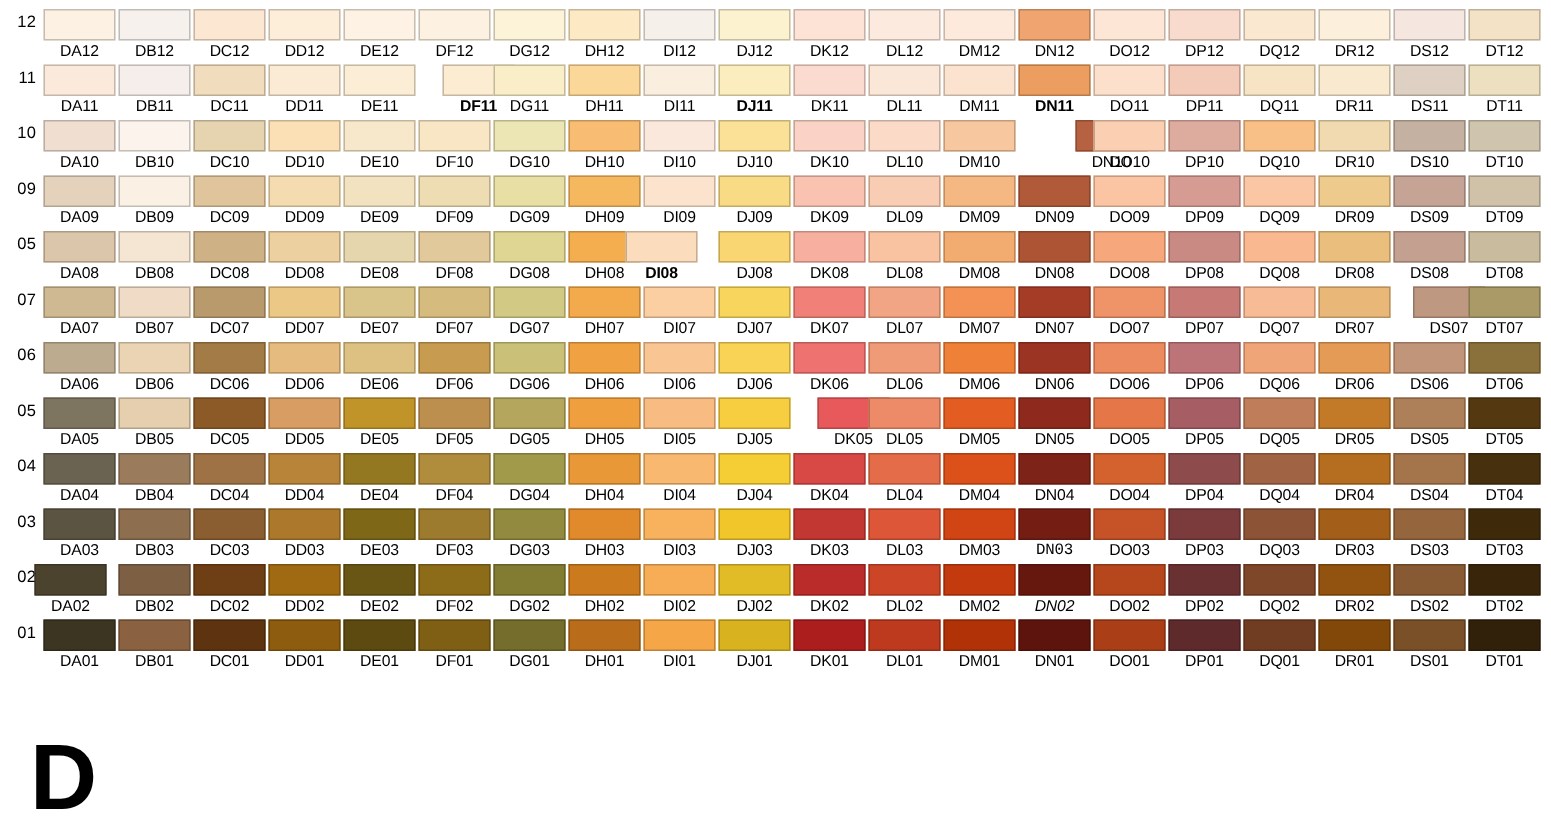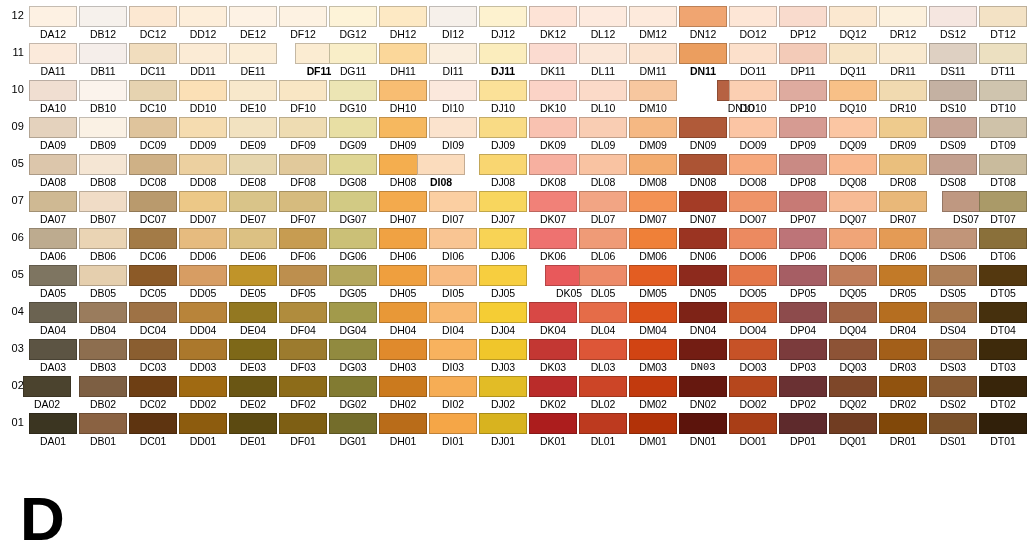--- a/index.html
+++ b/index.html
@@ -974,21 +974,21 @@
           <div class="swatch-label">DK02</div>
         </div>
         <div class="swatch-cell" style="left: 579px;">
           <div class="swatch-chip" style="background-color: rgb(204, 69, 39); border: 1px solid rgb(159, 54, 30);"></div>
           <div class="swatch-label">DL02</div>
         </div>
         <div class="swatch-cell" style="left: 629px;">
           <div class="swatch-chip" style="background-color: rgb(194, 58, 14); border: 1px solid rgb(151, 45, 11);"></div>
           <div class="swatch-label">DM02</div>
         </div>
-        <div class="swatch-cell" style="left: 679px;">
+        <div class="swatch-cell" style="left: 679px; font-style: italic;">
           <div class="swatch-chip" style="background-color: rgb(102, 24, 15); border: 1px solid rgb(80, 19, 12);"></div>
           <div class="swatch-label">DN02</div>
         </div>
         <div class="swatch-cell" style="left: 729px;">
           <div class="swatch-chip" style="background-color: rgb(182, 71, 29); border: 1px solid rgb(142, 55, 23);"></div>
           <div class="swatch-label">DO02</div>
         </div>
         <div class="swatch-cell" style="left: 779px;">
           <div class="swatch-chip" style="background-color: rgb(106, 49, 51); border: 1px solid rgb(83, 38, 40);"></div>
           <div class="swatch-label">DP02</div>

